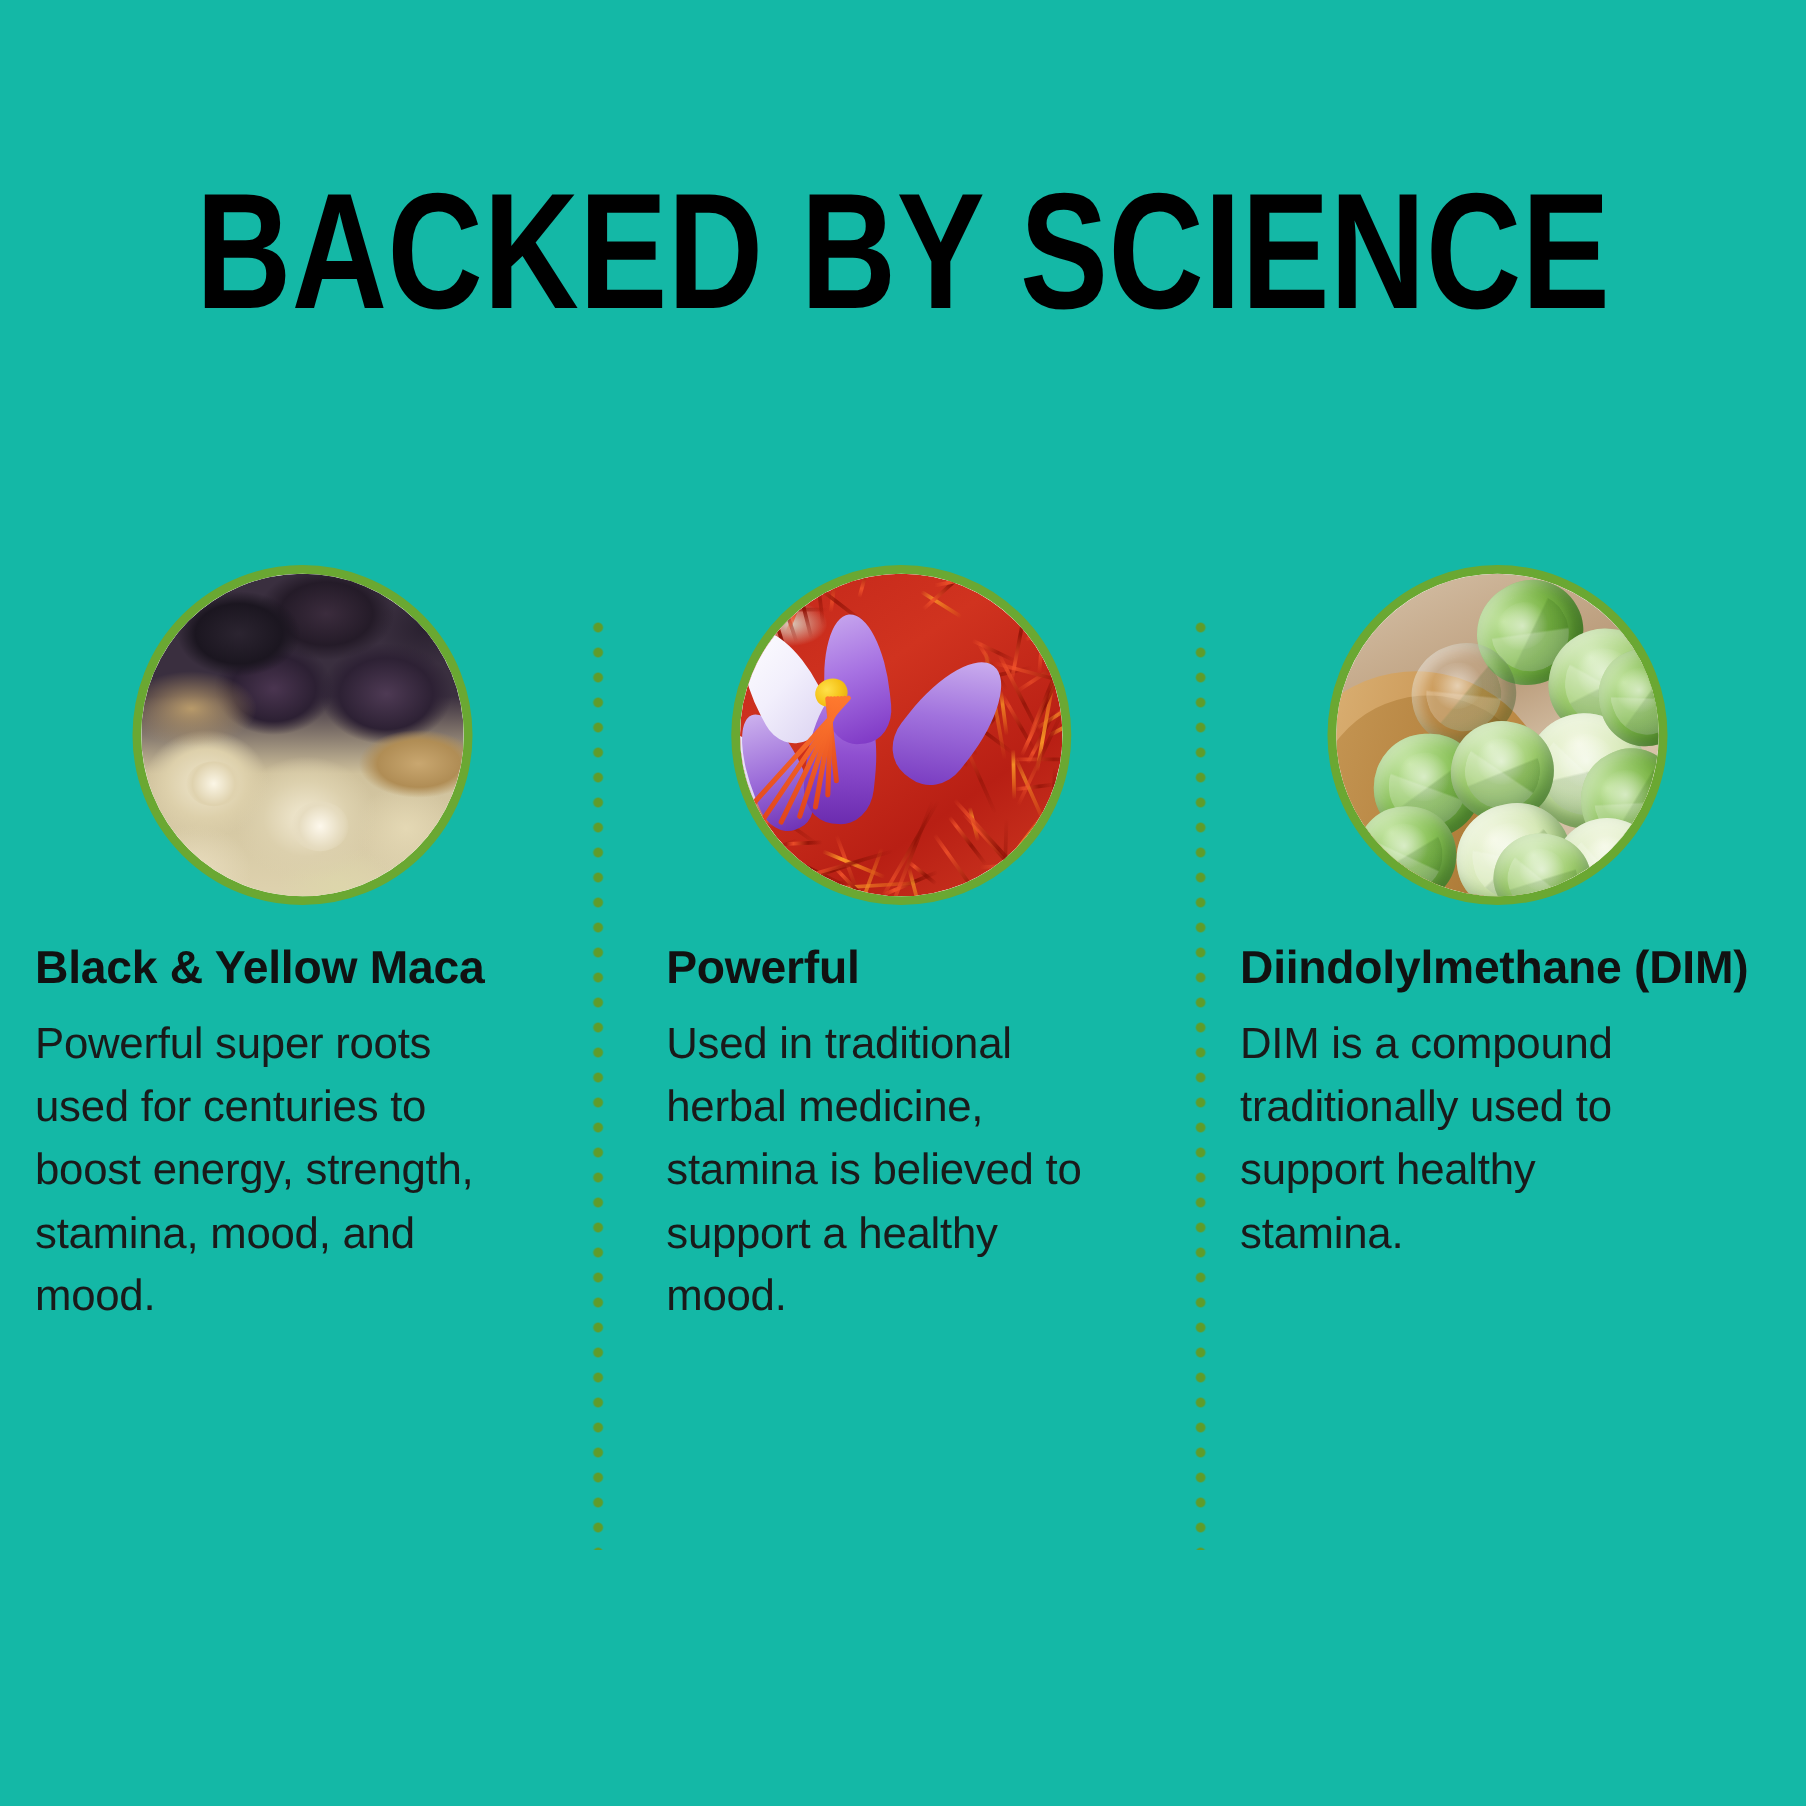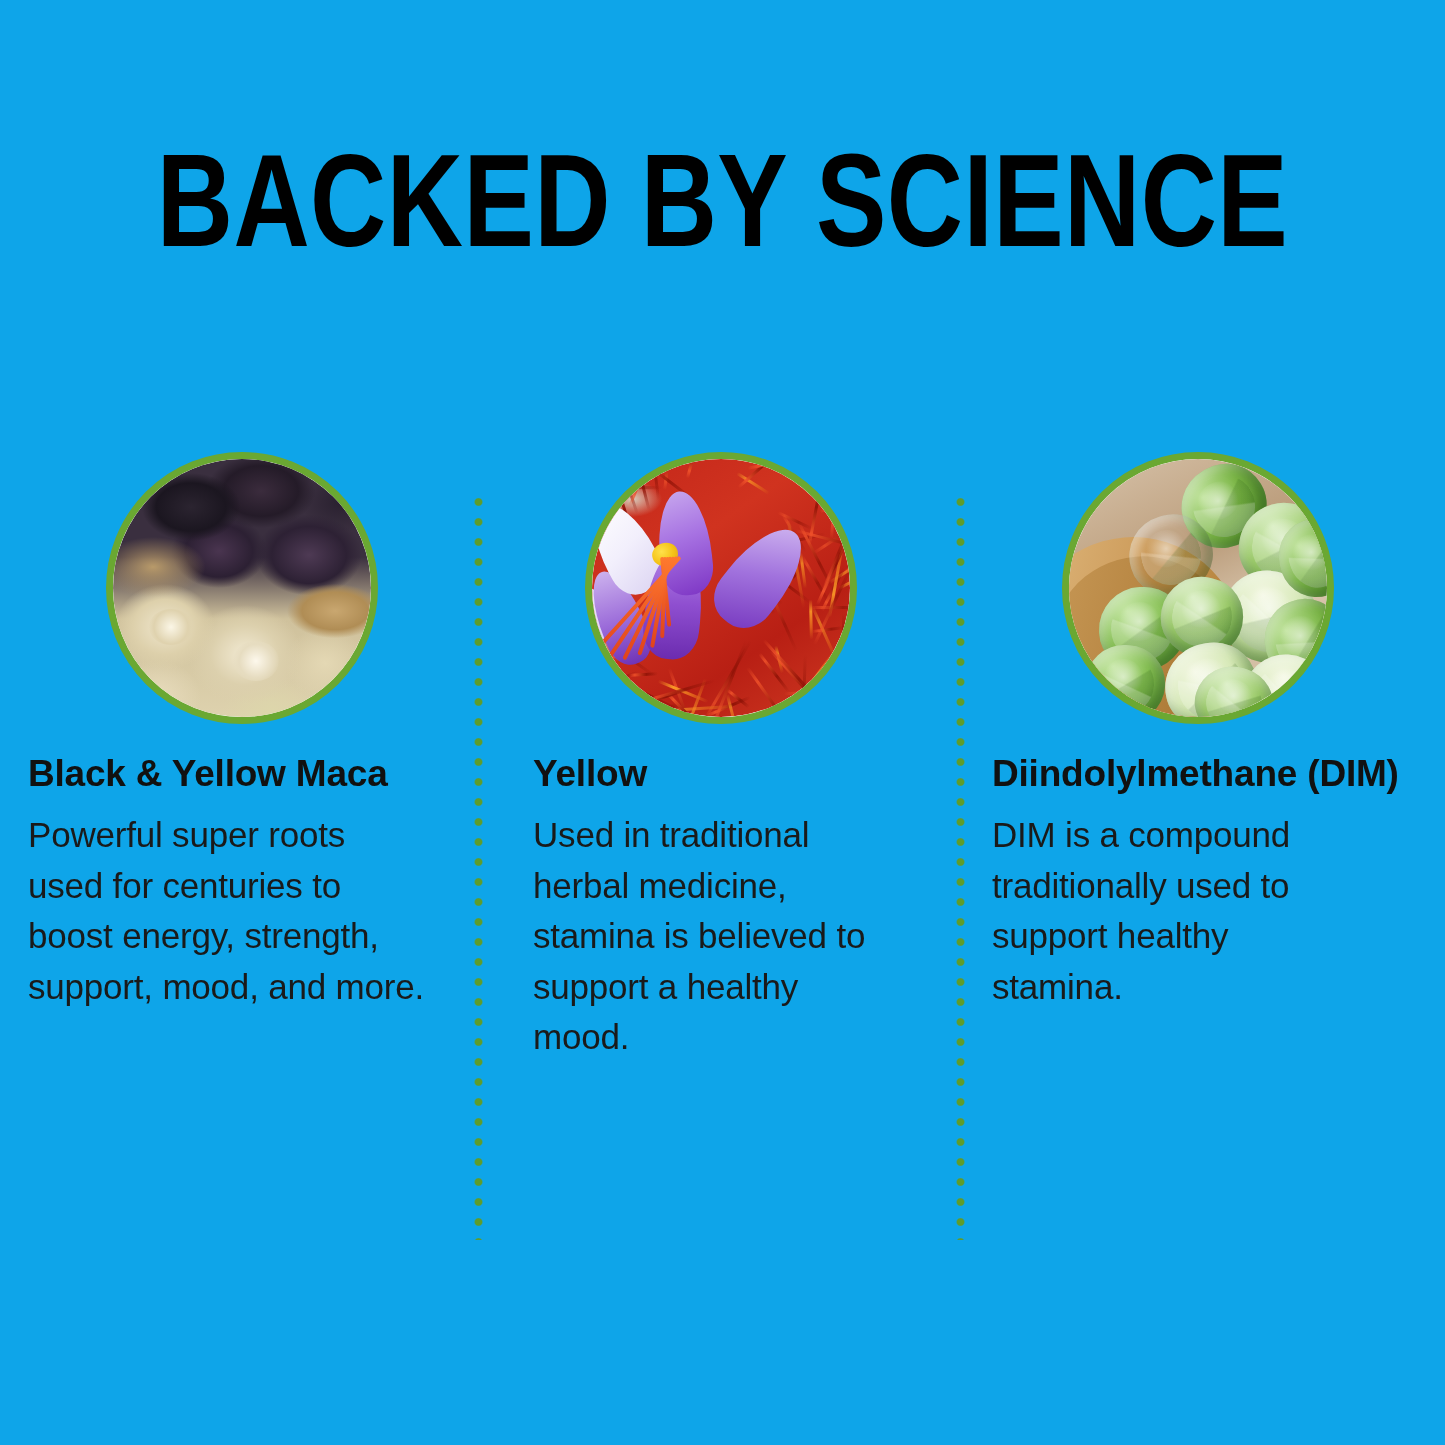--- a/index.html
+++ b/index.html
@@ -10,21 +10,21 @@
     height: 1445px;
     background: #ffffff;
     font-family: "Liberation Sans", sans-serif;
     overflow: hidden;
   }
 
   #page {
     position: relative;
     width: 1445px;
     height: 1445px;
-    background: #0ea5e9;
+    background: #14b8a6;
   }
 
   
   #headline {
     position: absolute;
     left: 0;
     top: 135px;
     width: 1445px;
     text-align: center;
     font-family: "Liberation Sans", sans-serif;
@@ -252,21 +252,21 @@
 
   <div class="column" id="col-0">
     <div class="circle-wrap">
       <div class="circle-inner">
         <div class="maca">
           <div class="maca-ring"></div>
         </div>
       </div>
     </div>
     <div class="col-title">Black &amp; Yellow Maca</div>
-    <div class="col-body">Powerful super roots used for centuries to boost energy, strength, support, mood, and more.</div>
+    <div class="col-body">Powerful super roots used for centuries to boost energy, strength, stamina, mood, and mood.</div>
   </div>
 
   <div class="divider" id="divider-1"></div>
 
   <div class="column" id="col-1">
     <div class="circle-wrap">
       <div class="circle-inner">
         <div class="saffron">
           <div class="threads" id="thread-host">
               <div class="thread" style="width: 28.2277px; left: 172.523px; top: 198.78px; transform: rotate(76.0986deg); opacity: 0.73; background: linear-gradient(90deg, rgba(255, 160, 40, 0) 0%, rgb(255, 163, 40) 30%, rgb(226, 100, 27) 70%, rgba(226, 100, 27, 0) 100%);"></div>
@@ -379,21 +379,21 @@
               <div class="stigma" style="left: 63px; top: 70px; height: 81px; transform: rotate(2deg);"></div>
               <div class="stigma" style="left: 66px; top: 70px; height: 92px; transform: rotate(10deg);"></div>
               <div class="stigma" style="left: 69px; top: 70px; height: 103px; transform: rotate(18deg);"></div>
               <div class="stigma" style="left: 72px; top: 70px; height: 114px; transform: rotate(26deg);"></div>
               <div class="stigma" style="left: 75px; top: 70px; height: 125px; transform: rotate(34deg);"></div>
               <div class="stigma" style="left: 78px; top: 70px; height: 136px; transform: rotate(42deg);"></div>
             </div>
         </div>
       </div>
     </div>
-    <div class="col-title">Yellow</div>
+    <div class="col-title">Powerful</div>
     <div class="col-body">Used in traditional herbal medicine, stamina is believed to support a healthy mood.</div>
   </div>
 
   <div class="divider" id="divider-2"></div>
 
   <div class="column" id="col-2">
     <div class="circle-wrap">
       <div class="circle-inner">
         <div class="sprouts">
           <div class="bowl"></div>

